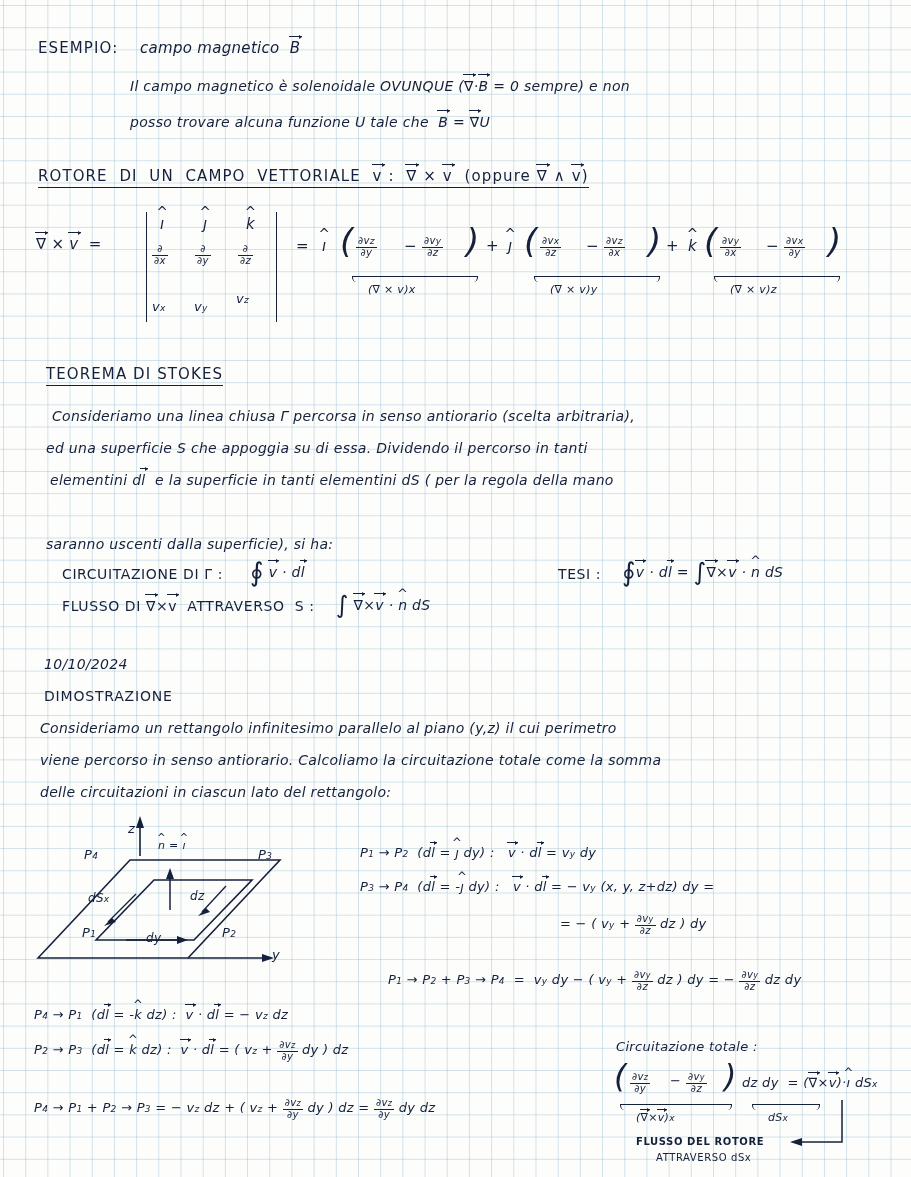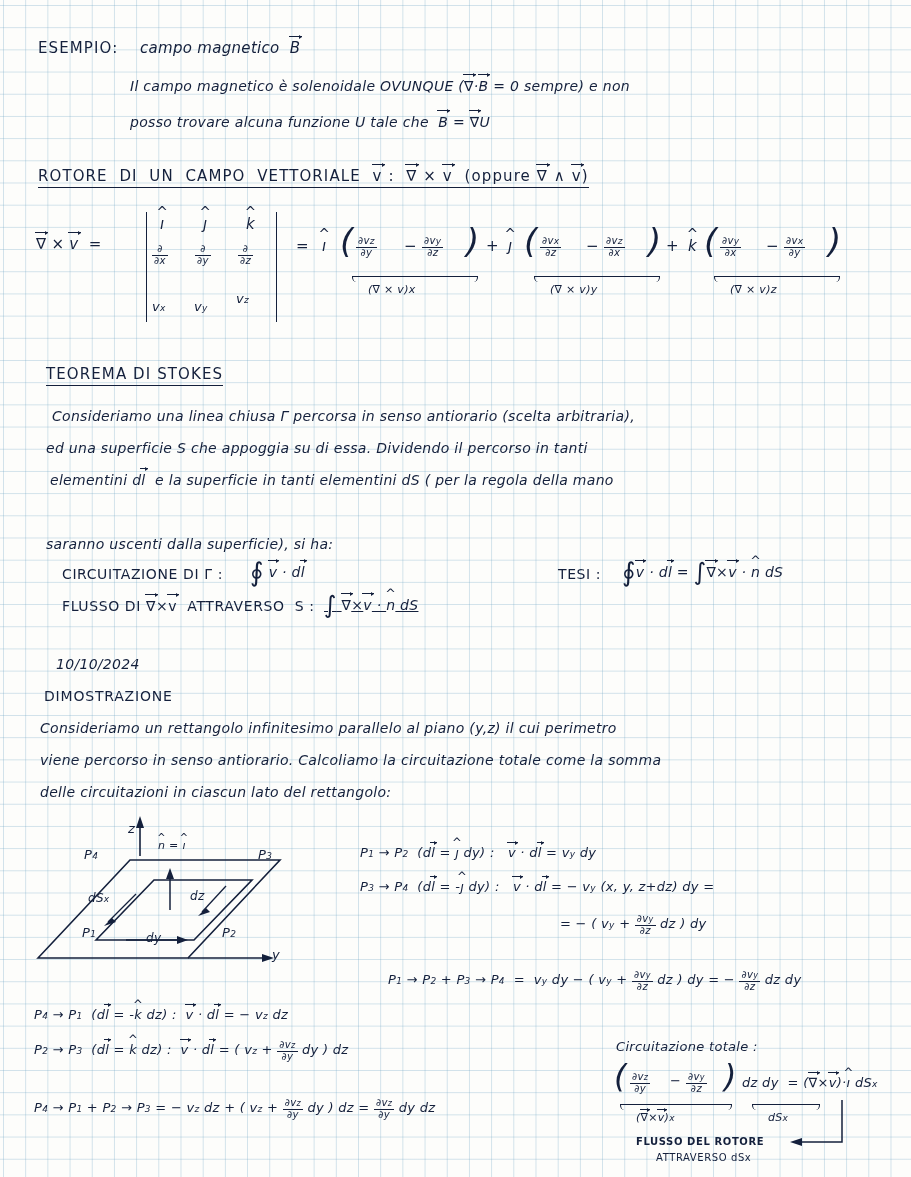--- a/index.html
+++ b/index.html
@@ -134,26 +134,26 @@
 
   <div class="hw sz14" style="left:52px;top:408px;">Consideriamo una linea chiusa Γ percorsa in senso antiorario (scelta arbitraria),</div>
   <div class="hw sz14" style="left:50px;top:472px;">elementini d<span class="vec">l</span>&nbsp; e la superficie in tanti elementini dS ( per la regola della mano</div>
   <div class="hw sz14" style="left:46px;top:440px;">ed una superficie S che appoggia su di essa. Dividendo il percorso in tanti</div>
   <div class="hw sz14" style="left:46px;top:536px;">saranno uscenti dalla superficie), si ha:</div>
 
   <div class="hw sz14 cap" style="left:62px;top:566px;letter-spacing:0.6px;">CIRCUITAZIONE DI Γ :</div>
   <div class="hw sz14" style="left:250px;top:558px;"><span style="font-size:26px;vertical-align:-4px;">∮</span> <span class="vec">v</span> · d<span class="vec">l</span></div>
 
   <div class="hw sz14 cap" style="left:62px;top:598px;letter-spacing:0.6px;">FLUSSO DI <span class="vec">∇</span>×<span class="vec">v</span>&nbsp; ATTRAVERSO&nbsp; S :</div>
-  <div class="hw sz14" style="left:324px;top:592px;text-decoration:underline;"><span style="font-size:24px;vertical-align:-3px;">∫</span> <span class="vec">∇</span>×<span class="vec">v</span> · <span class="hat">n</span> dS</div>
+  <div class="hw sz14" style="left:336px;top:592px;"><span style="font-size:24px;vertical-align:-3px;">∫</span> <span class="vec">∇</span>×<span class="vec">v</span> · <span class="hat">n</span> dS</div>
 
   <div class="hw sz14 cap" style="left:558px;top:566px;letter-spacing:0.6px;">TESI :</div>
   <div class="hw sz14" style="left:622px;top:558px;"><span style="font-size:26px;vertical-align:-4px;">∮</span><span class="vec">v</span> · d<span class="vec">l</span> = <span style="font-size:24px;vertical-align:-3px;">∫</span><span class="vec">∇</span>×<span class="vec">v</span> · <span class="hat">n</span> dS</div>
 
-  <div class="hw sz14" style="left:56px;top:656px;">10/10/2024</div>
+  <div class="hw sz14" style="left:44px;top:656px;">10/10/2024</div>
   <div class="hw sz14 cap" style="left:44px;top:688px;letter-spacing:0.8px;">DIMOSTRAZIONE</div>
 
   <div class="hw sz14" style="left:40px;top:720px;">Consideriamo un rettangolo infinitesimo parallelo al piano (y,z) il cui perimetro</div>
   <div class="hw sz14" style="left:40px;top:752px;">viene percorso in senso antiorario. Calcoliamo la circuitazione totale come la somma</div>
   <div class="hw sz14" style="left:40px;top:784px;">delle circuitazioni in ciascun lato del rettangolo:</div>
 
   <svg width="310" height="160" style="left:30px;top:828px;">
 
     <path d="M 8 130 L 100 32 L 250 32 L 158 130 Z" fill="none" stroke="#14203c" stroke-width="1.6"></path>
 

